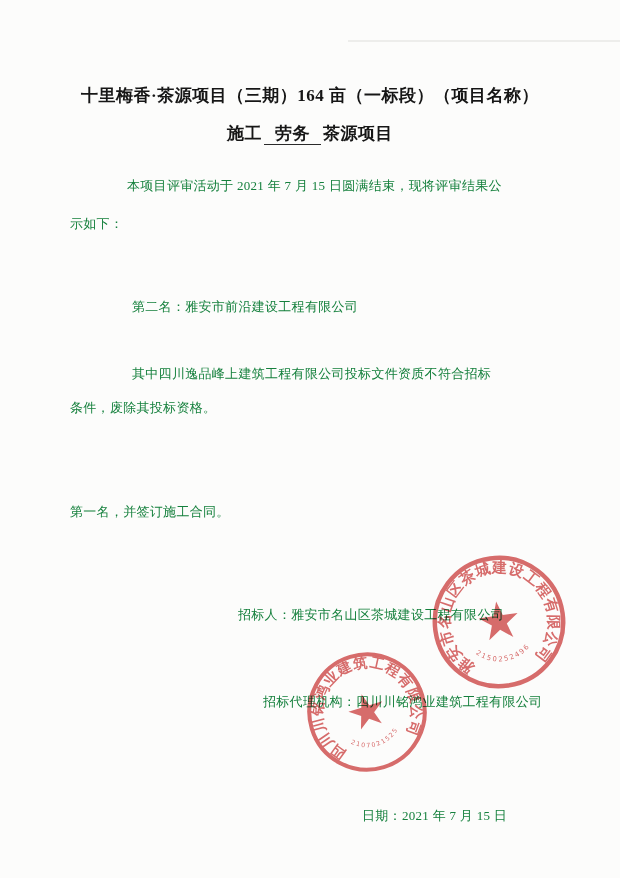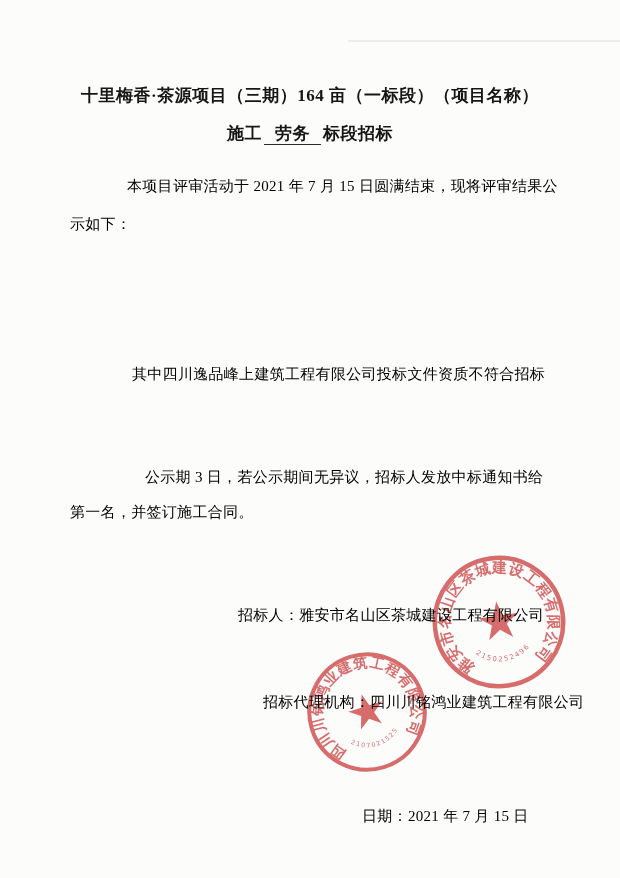--- a/index.html
+++ b/index.html
@@ -22,51 +22,52 @@
     letter-spacing:0.5px; color:#161616;
   }
   .title1 { top:84px; }
   .title2 { top:122px; }
   .title2 .u {
     border-bottom:1.5px solid #2a2a2a;
     padding:0 11px; margin:0 2px;
     display:inline-block; line-height:1.15;text-align:center;
   }
   .bodyline {
-    position:absolute; font-size:15px; line-height:20px;
-    letter-spacing:0.3px; white-space:nowrap; color:#000000;
+    position:absolute; font-size:13px; line-height:20px;
+    letter-spacing:0.3px; white-space:nowrap; color:#15803d;
   }
   .stamp {
     position:absolute; pointer-events:none;
     mix-blend-mode:multiply; opacity:0.78;
   }
   .stamp svg { display:block; width:100%; height:100%; }
   .stamp-1 { left:430px; top:553px; width:138px; height:138px; transform:rotate(-8deg); }
   .stamp-2 { left:305px; top:650px; width:124px; height:124px; transform:rotate(-17deg); }
 </style>
 </head>
 <body>
 
 <div class="page">
 
   <div class="scan-artifact"></div>
 
   <div class="title title1">十里梅香·茶源项目（三期）164 亩（一标段）（项目名称）</div>
 
   <div class="title title2">
-    <span>施工</span><span class="u">劳务</span><span>标段招标</span>
+    <span>施工</span><span class="u">劳务</span><span>茶源项目</span>
   </div>
 
   <div class="bodyline" style="left:127px; top:176px;">本项目评审活动于 2021 年 7 月 15 日圆满结束，现将评审结果公</div>
   <div class="bodyline" style="left:70px;  top:214px;">示如下：</div>
 
+  <div class="bodyline" style="left:132px; top:297px;">第二名：雅安市前沿建设工程有限公司</div>
 
   <div class="bodyline" style="left:132px; top:364px;">其中四川逸品峰上建筑工程有限公司投标文件资质不符合招标</div>
+  <div class="bodyline" style="left:70px;  top:398px;">条件，废除其投标资格。</div>
 
-  <div class="bodyline" style="left:145px; top:467px;">公示期 3 日，若公示期间无异议，招标人发放中标通知书给</div>
   <div class="bodyline" style="left:70px;  top:502px;">第一名，并签订施工合同。</div>
 
   <div class="bodyline" style="left:238px; top:605px;">招标人：雅安市名山区茶城建设工程有限公司</div>
   <div class="bodyline" style="left:223px; top:692px;margin-left:40px;">招标代理机构：四川川铭鸿业建筑工程有限公司</div>
   <div class="bodyline" style="left:362px; top:762px;margin-top:44px;">日期：2021 年 7 月 15 日</div>
 
   <div class="stamp stamp-1">
     <svg viewBox="0 0 200 200" xmlns="http://www.w3.org/2000/svg">
       <defs>
         <path id="s1-name-arc" d="M 58.7,159 A 72 72 0 1 1 141.3,159" fill="none"></path>

